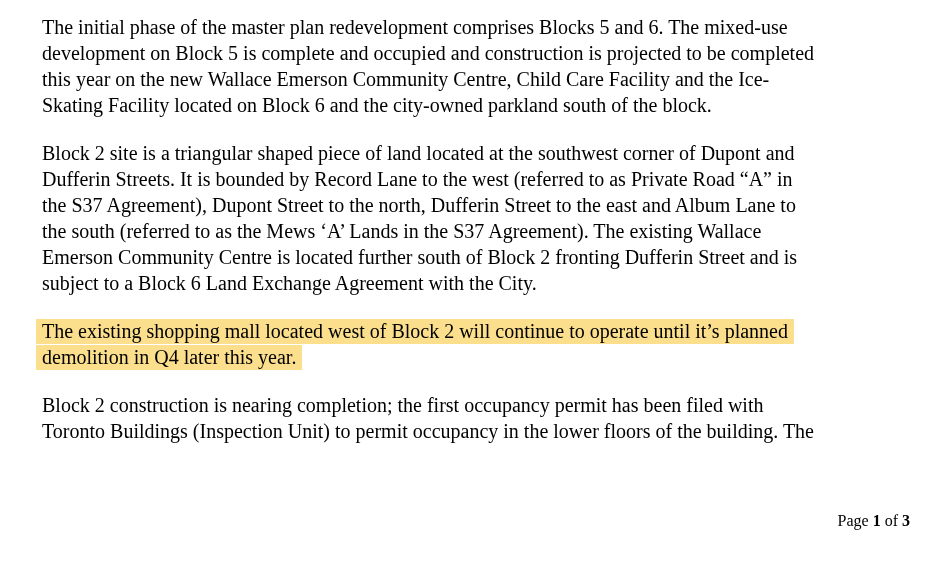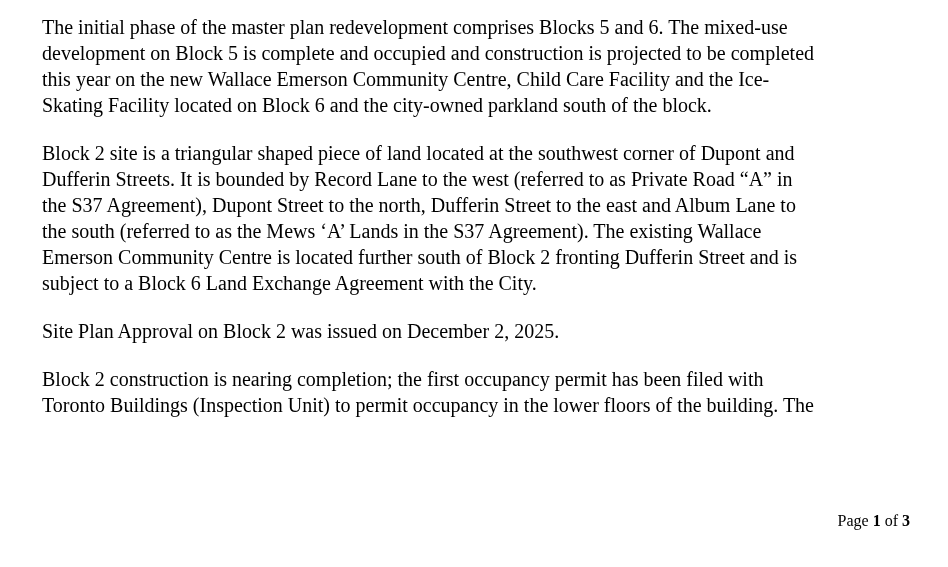--- a/index.html
+++ b/index.html
@@ -49,18 +49,19 @@
       <div class="para">The initial phase of the master plan redevelopment comprises Blocks 5 and 6. The mixed-use
 development on Block 5 is complete and occupied and construction is projected to be completed
 this year on the new Wallace Emerson Community Centre, Child Care Facility and the Ice-
 Skating Facility located on Block 6 and the city-owned parkland south of the block.</div>
       <div class="para">Block 2 site is a triangular shaped piece of land located at the southwest corner of Dupont and
 Dufferin Streets. It is bounded by Record Lane to the west (referred to as Private Road “A” in
 the S37 Agreement), Dupont Street to the north, Dufferin Street to the east and Album Lane to
 the south (referred to as the Mews ‘A’ Lands in the S37 Agreement). The existing Wallace
 Emerson Community Centre is located further south of Block 2 fronting Dufferin Street and is
 subject to a Block 6 Land Exchange Agreement with the City.</div>
-      <div class="para">Site Plan Approval on Block 2 was issued on December 2, 2025.</div>
+      <div class="para"><span class="hl-mark" style="background: rgb(251, 223, 141);">The existing shopping mall located west of Block 2 will continue to operate until it’s planned
+demolition in Q4 later this year.</span></div>
       <div class="para">Block 2 construction is nearing completion; the first occupancy permit has been filed with
 Toronto Buildings (Inspection Unit) to permit occupancy in the lower floors of the building. The</div>
     </div>
   <div class="page-footer"><span>Page </span><span class="num">1</span><span> of </span><span class="num">3</span></div>
 </div>
 
 </body></html>

